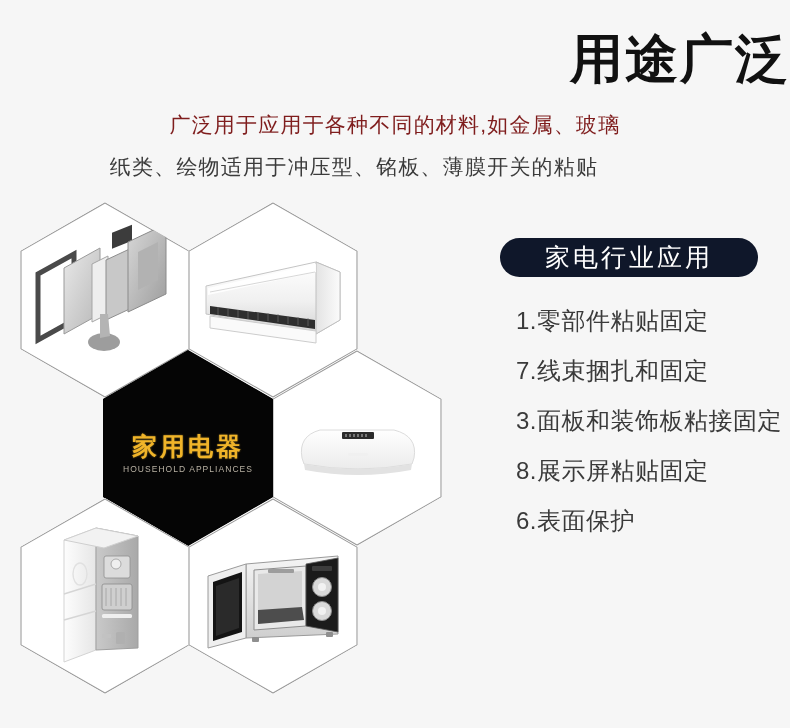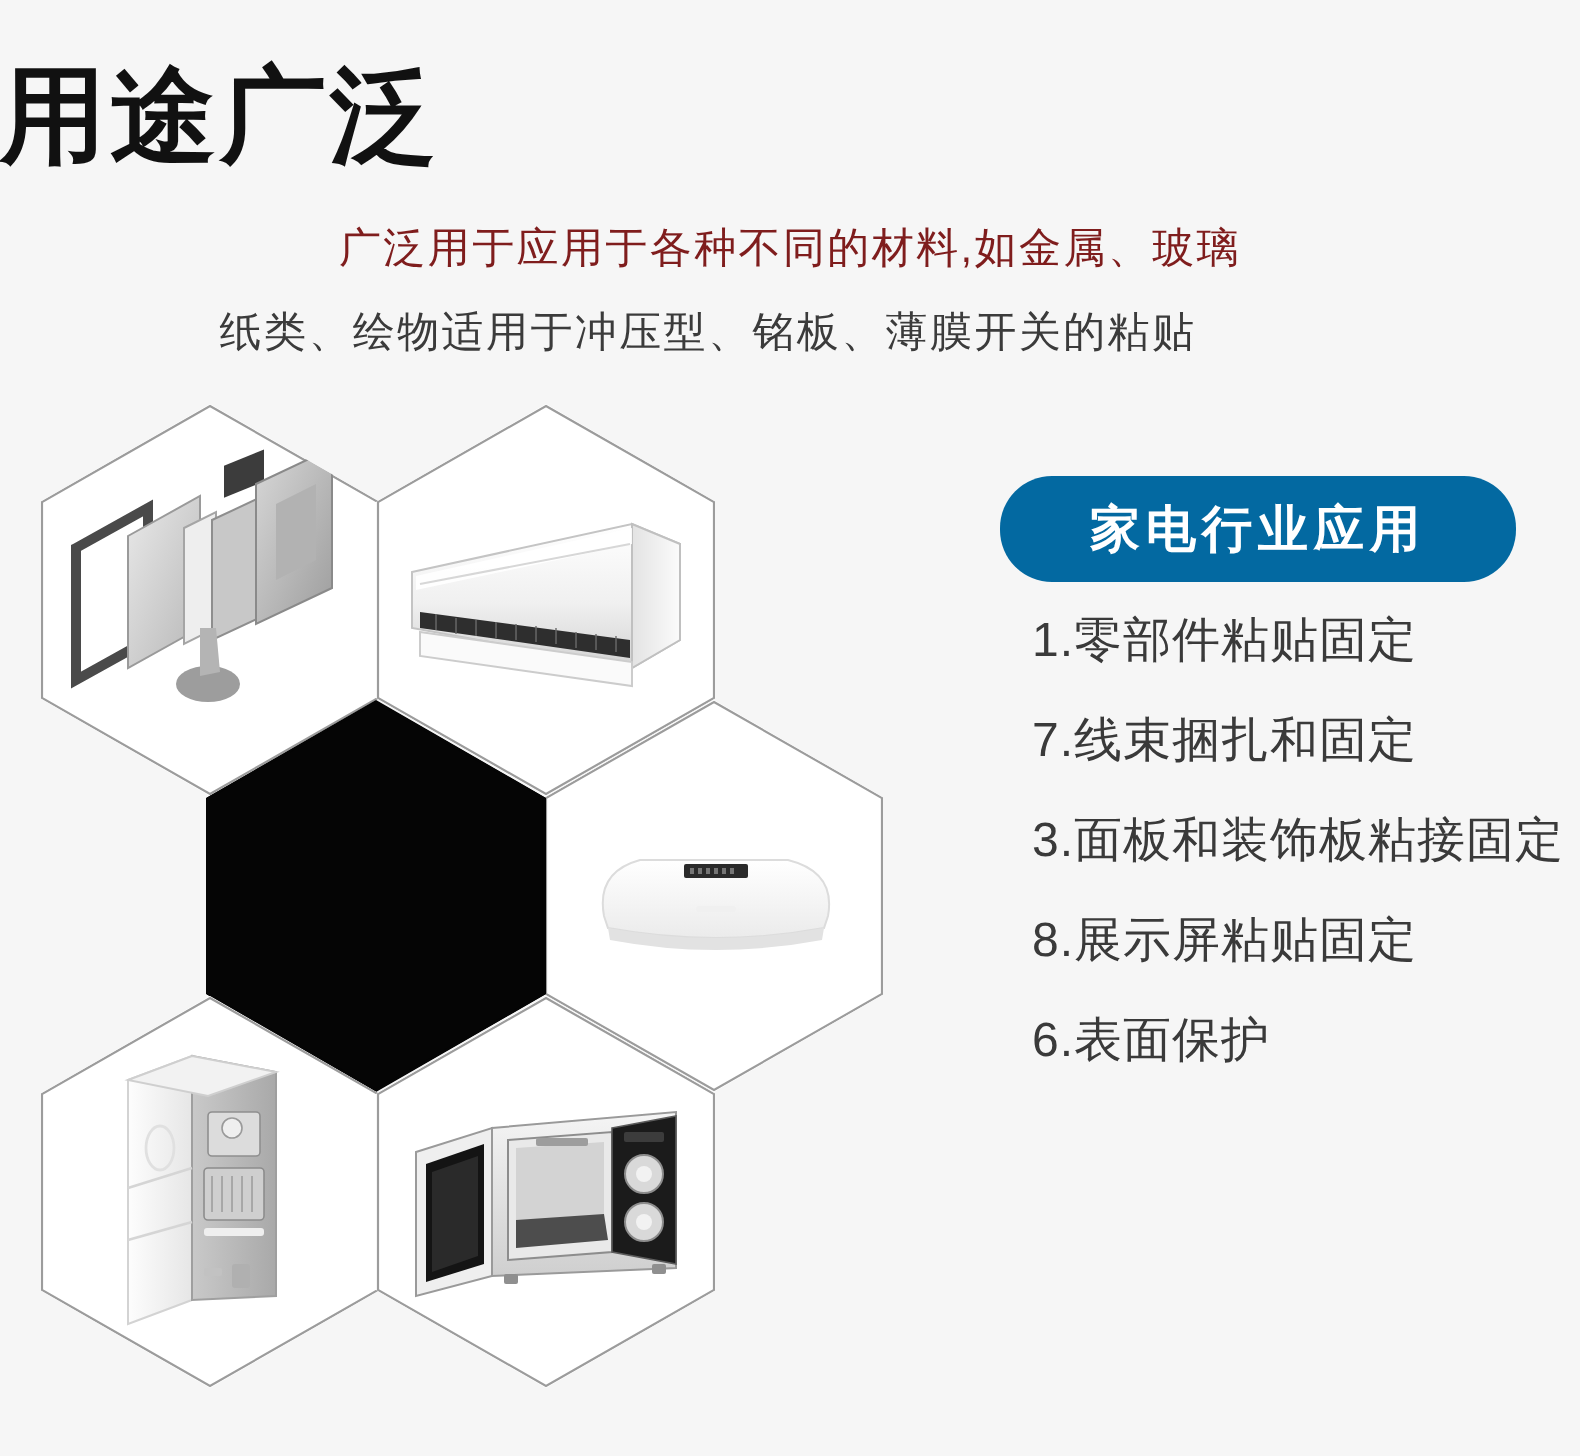--- a/index.html
+++ b/index.html
@@ -7,21 +7,21 @@
     width:790px;height:728px;
     background:#f6f6f6;
     font-family:"Liberation Sans","DejaVu Sans",sans-serif;
     overflow:hidden;position:relative;
   }
   #page{position:relative;width:790px;height:728px;}
 
   
   .title{
     position:absolute;left:0;top:28px;width:790px;
-    text-align:left;font-size:53px;line-height:62px;
+    text-align:right;font-size:53px;line-height:62px;
     font-weight:bold;color:#111;letter-spacing:2px;font-family:Liberation Serif, serif;
   }
   .sub1{
     position:absolute;left:0;top:110px;width:790px;
     text-align:center;font-size:21px;line-height:30px;color:#7f1d1d;
     letter-spacing:1.2px;
   }
   .sub2{
     position:absolute;left:0;top:152px;width:708px;
     text-align:center;font-size:21px;line-height:30px;color:#3b3b3b;
@@ -59,24 +59,24 @@
     font-size:8.5px;letter-spacing:1.05px;color:#b9b2a4;
     margin-top:3px;white-space:nowrap;
   }
 
   .art{position:relative;z-index:2;width:100%;height:100%;}
   .art svg{width:100%;height:100%;display:block;}
 
   
   .badge{
     position:absolute;left:500px;top:238px;
-    width:258px;height:53px;border-radius:26px;
-    background:#0369a1;color:#fff;
+    width:258px;height:39px;border-radius:26px;
+    background:#0f172a;color:#fff;
     display:flex;align-items:center;justify-content:center;
-    font-size:25px;font-weight:bold;letter-spacing:3px;
+    font-size:25px;font-weight:normal;letter-spacing:3px;
   }
   .applist{position:absolute;left:500px;top:306px;width:285px;}
   .appitem{
     font-size:24px;line-height:30px;color:#3a3a3a;
     margin-bottom:20px;letter-spacing:.5px;white-space:nowrap;margin-left:16px;
   }
 </style>
 </head>
 <body>
 
@@ -198,20 +198,24 @@
         </svg>
       </div>
       <div class="hexborder">
         <svg viewBox="0 0 170 196" preserveAspectRatio="none">
             <polygon points="85,1 169,49 169,147 85,195 1,147 1,49"></polygon>
           </svg>
       </div>
     </div>
 
     <div class="hex hex-black" style="left:103px;top:350px;">
+      <div class="hexlabel">
+        <div class="cn">家用电器</div>
+        <div class="en">HOUSEHOLD APPLIANCES</div>
+      </div>
       <div class="hexborder">
         <svg viewBox="0 0 170 196" preserveAspectRatio="none">
             <polygon points="85,1 169,49 169,147 85,195 1,147 1,49"></polygon>
           </svg>
       </div>
     </div>
 
     <div class="hex" style="left:20px;top:498px;">
       <div class="art">
         <svg viewBox="0 0 170 196">

